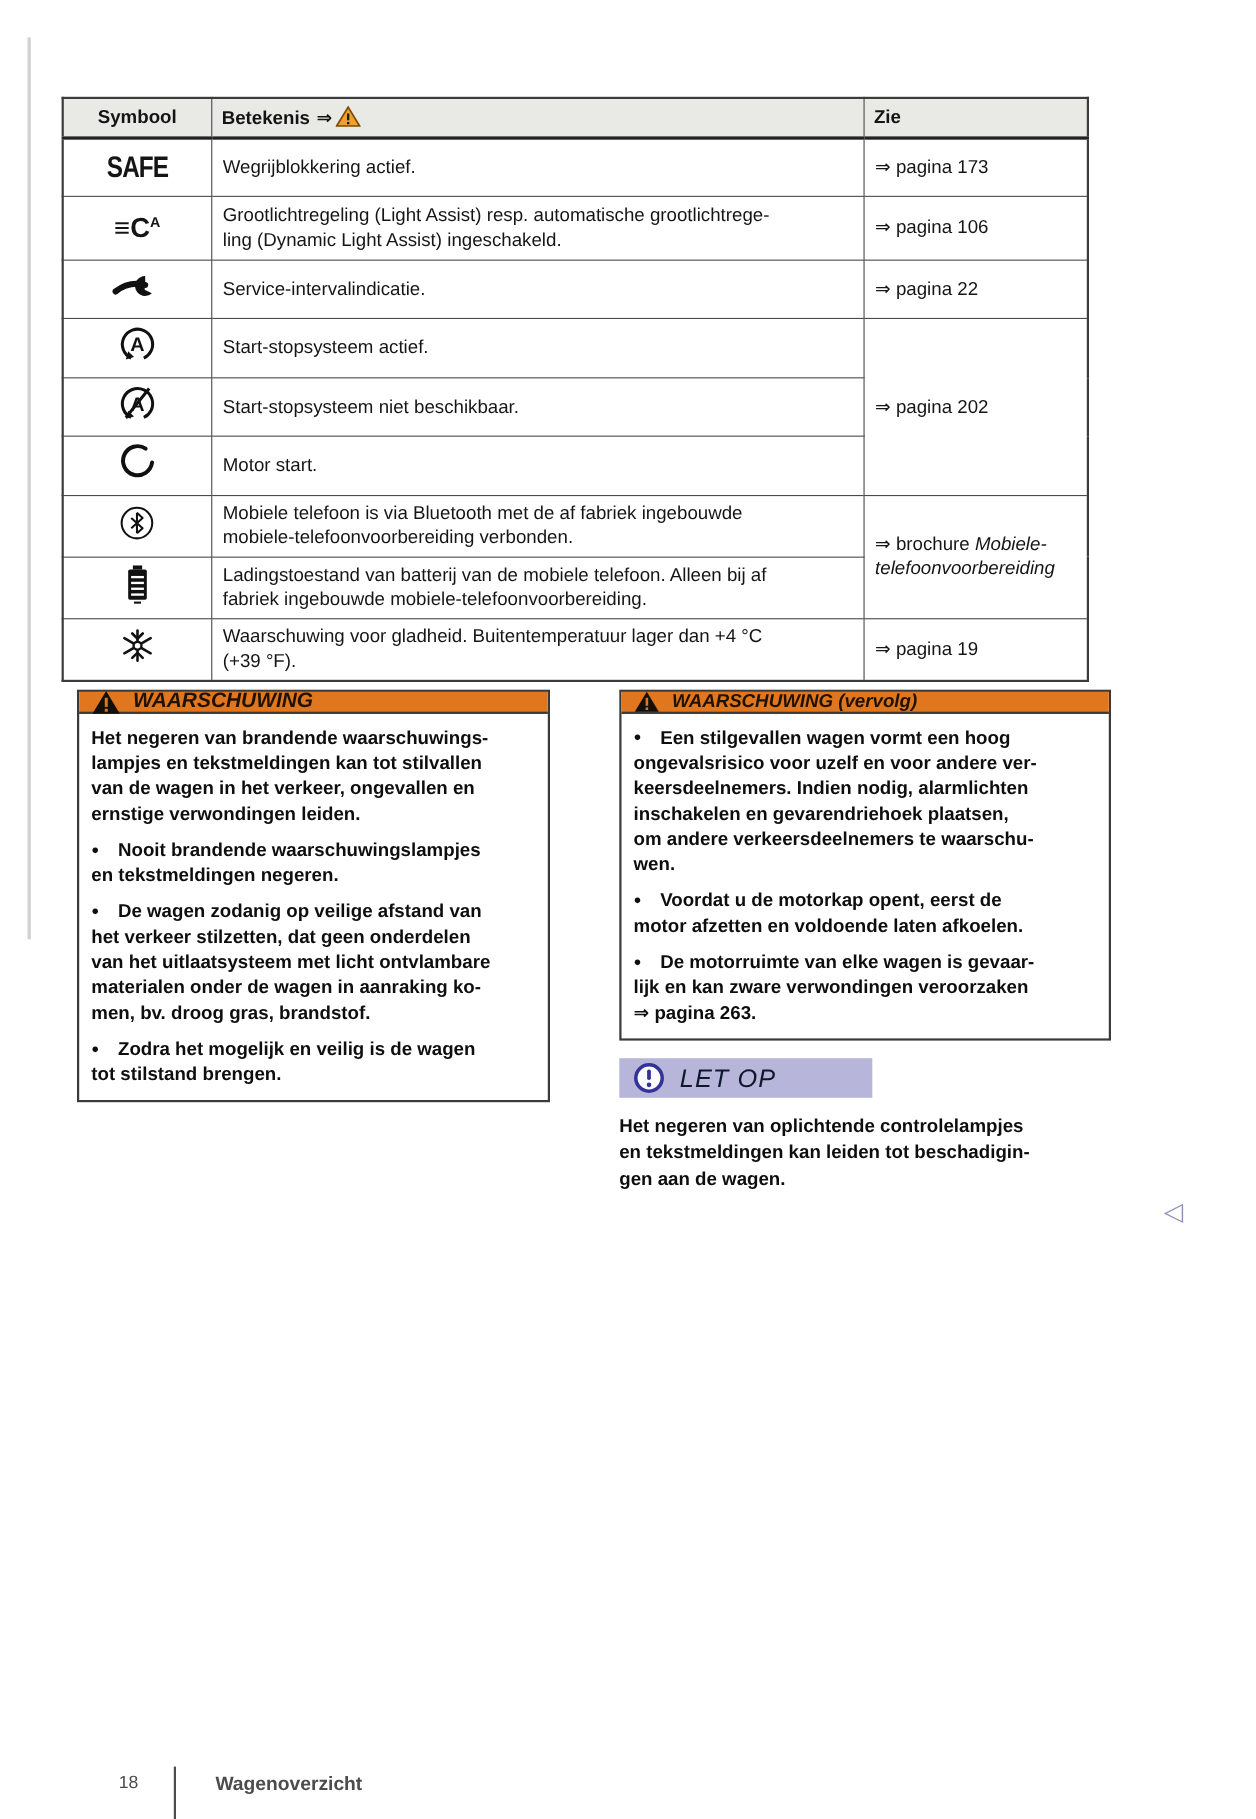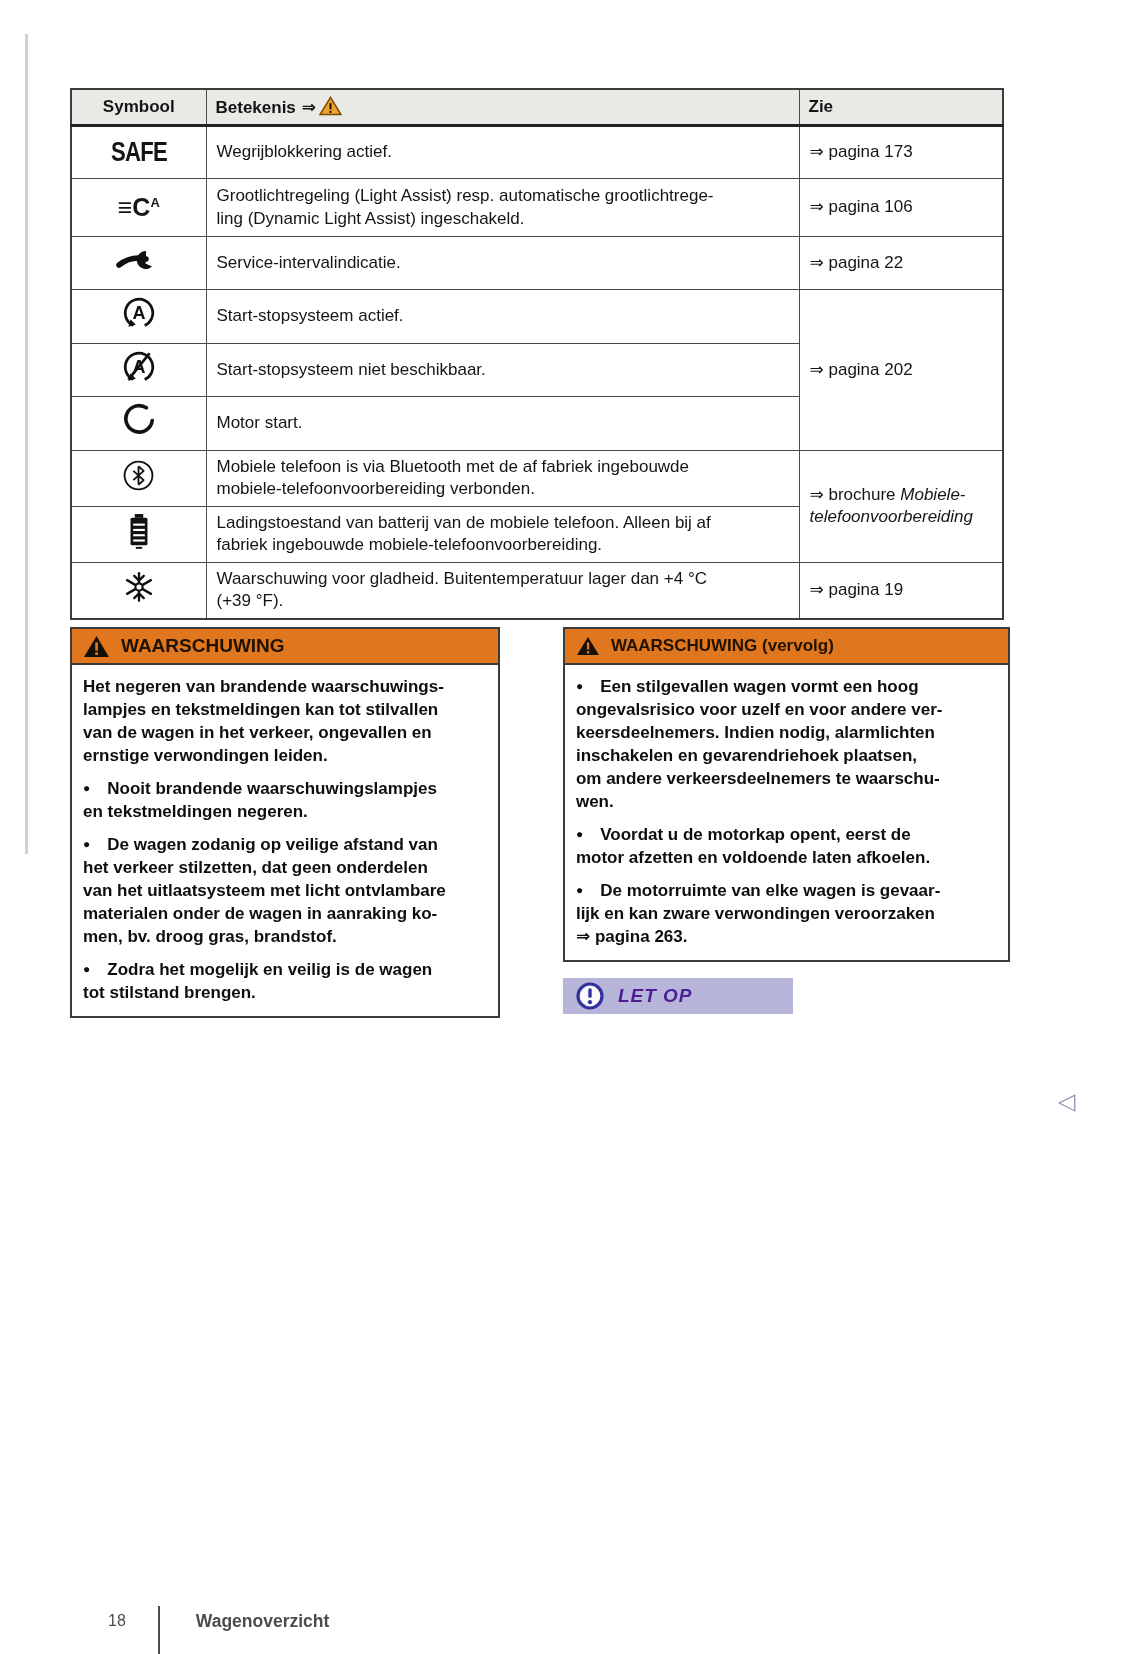--- a/index.html
+++ b/index.html
@@ -8,21 +8,21 @@
     font-family:"Liberation Sans","DejaVu Sans",sans-serif;color:#151515;
     overflow:hidden;
   }
   .page{position:absolute;inset:0;}
 
   
   .edge-line{position:absolute;left:25px;top:34px;width:3px;height:820px;background:#8d8d96;opacity:.4;}
 
   
   table.symbol-table{
-    position:absolute;left:70px;top:88px;width:932px;
+    position:absolute;left:56px;top:88px;width:932px;
     border-collapse:collapse;table-layout:fixed;border:2px solid #3c3c3c;
   }
   .symbol-table th,.symbol-table td{border:1px solid #4a4a4a;}
   .symbol-table thead th{
     background:#e9e9e6;border-bottom:3px solid #232323;height:30px;
     font-size:17px;font-weight:bold;text-align:left;padding:2px 9px;color:#141414;
   }
   .symbol-table thead th.sym-h{text-align:center;}
   .symbol-table tbody td{font-size:17px;padding:5px 10px;vertical-align:middle;line-height:1.32;}
   td.sym{text-align:center;}
@@ -34,36 +34,36 @@
   .see-italic{font-style:italic;white-space:pre-line;}
   .hdr-arrow{font-weight:bold;margin:0 3px 0 6px;}
   .hdr-tri{vertical-align:-3px;}
 
   
   .columns{position:absolute;left:70px;top:627px;width:940px;display:flex;align-items:flex-start;gap:28px;}
   .warn{border:2px solid #3a3a3a;background:#fff;box-sizing:border-box;}
   .warn-left{width:447px;}
   .right-col{width:465px;padding-left:35px;}
   .warn-header{
-    background:#e0771e;height:36px;display:flex;align-items:center;gap:11px;
-    padding:0 11px;border-bottom:2px solid #3a3a3a;box-sizing:border-box;
+    background:#e0771e;height:20px;display:flex;align-items:center;gap:11px;
+    padding:0 11px;border-bottom:2px solid #3a3a3a;box-sizing:border-box;font-style:italic;
   }
   .warn-title{font-weight:bold;font-size:19px;color:#201200;}
   .warn-title.small{font-size:17px;}
   .warn-body{padding:10px 11px 2px;}
   .warn-body p{margin:0 0 10px;font-weight:bold;font-size:17px;line-height:23px;color:#0e0e0e;white-space:pre-line;}
   .bullet{font-size:12px;vertical-align:2px;margin-right:17px;}
 
   
   .note{margin-top:16px;}
   .note-header{
     width:230px;height:36px;background:#b7b6da;display:flex;align-items:center;
     gap:13px;padding:0 12px;box-sizing:border-box;
   }
-  .note-title{color:#4c1d95;font-size:19px;font-weight:bold;font-style:italic;letter-spacing:1px;}
+  .note-title{color:#0f172a;font-size:23px;font-weight:normal;font-style:italic;letter-spacing:1px;}
   .note-body{margin:14px 0 0;font-weight:bold;font-size:17px;line-height:24px;color:#0e0e0e;white-space:pre-line;}
 
   .end-marker{position:absolute;left:1058px;top:1088px;font-size:23px;color:#8f8fb8;}
 
   
   .footer{position:absolute;left:108px;top:1606px;display:flex;align-items:flex-start;}
   .page-num{font-size:16px;color:#4c4c4c;margin-top:6px;}
   .footer-rule{width:2px;height:60px;background:#4c4c4c;margin-left:32px;}
   .footer-title{font-weight:bold;font-size:17.5px;color:#4c4c4c;margin:5px 0 0 36px;}
 </style>
@@ -231,20 +231,23 @@
 
       <div class="note">
         <div class="note-header">
             <svg width="30" height="30" viewBox="0 0 30 30">
               <circle cx="15" cy="15" r="12" fill="#fbfbfd" stroke="#32329b" stroke-width="3.2"></circle>
               <rect x="13.3" y="7.2" width="3.4" height="9.6" rx="1.6" fill="#32329b"></rect>
               <circle cx="15" cy="21.2" r="2.1" fill="#32329b"></circle>
             </svg>
             <span class="note-title">LET OP</span>
           </div>
+        <p class="note-body">Het negeren van oplichtende controlelampjes
+en tekstmeldingen kan leiden tot beschadigin-
+gen aan de wagen.</p>
       </div>
     </div>
 
   </div>
 
   <div class="end-marker">◁</div>
 
   <div class="footer">
     <span class="page-num">18</span>
     <span class="footer-rule"></span>

